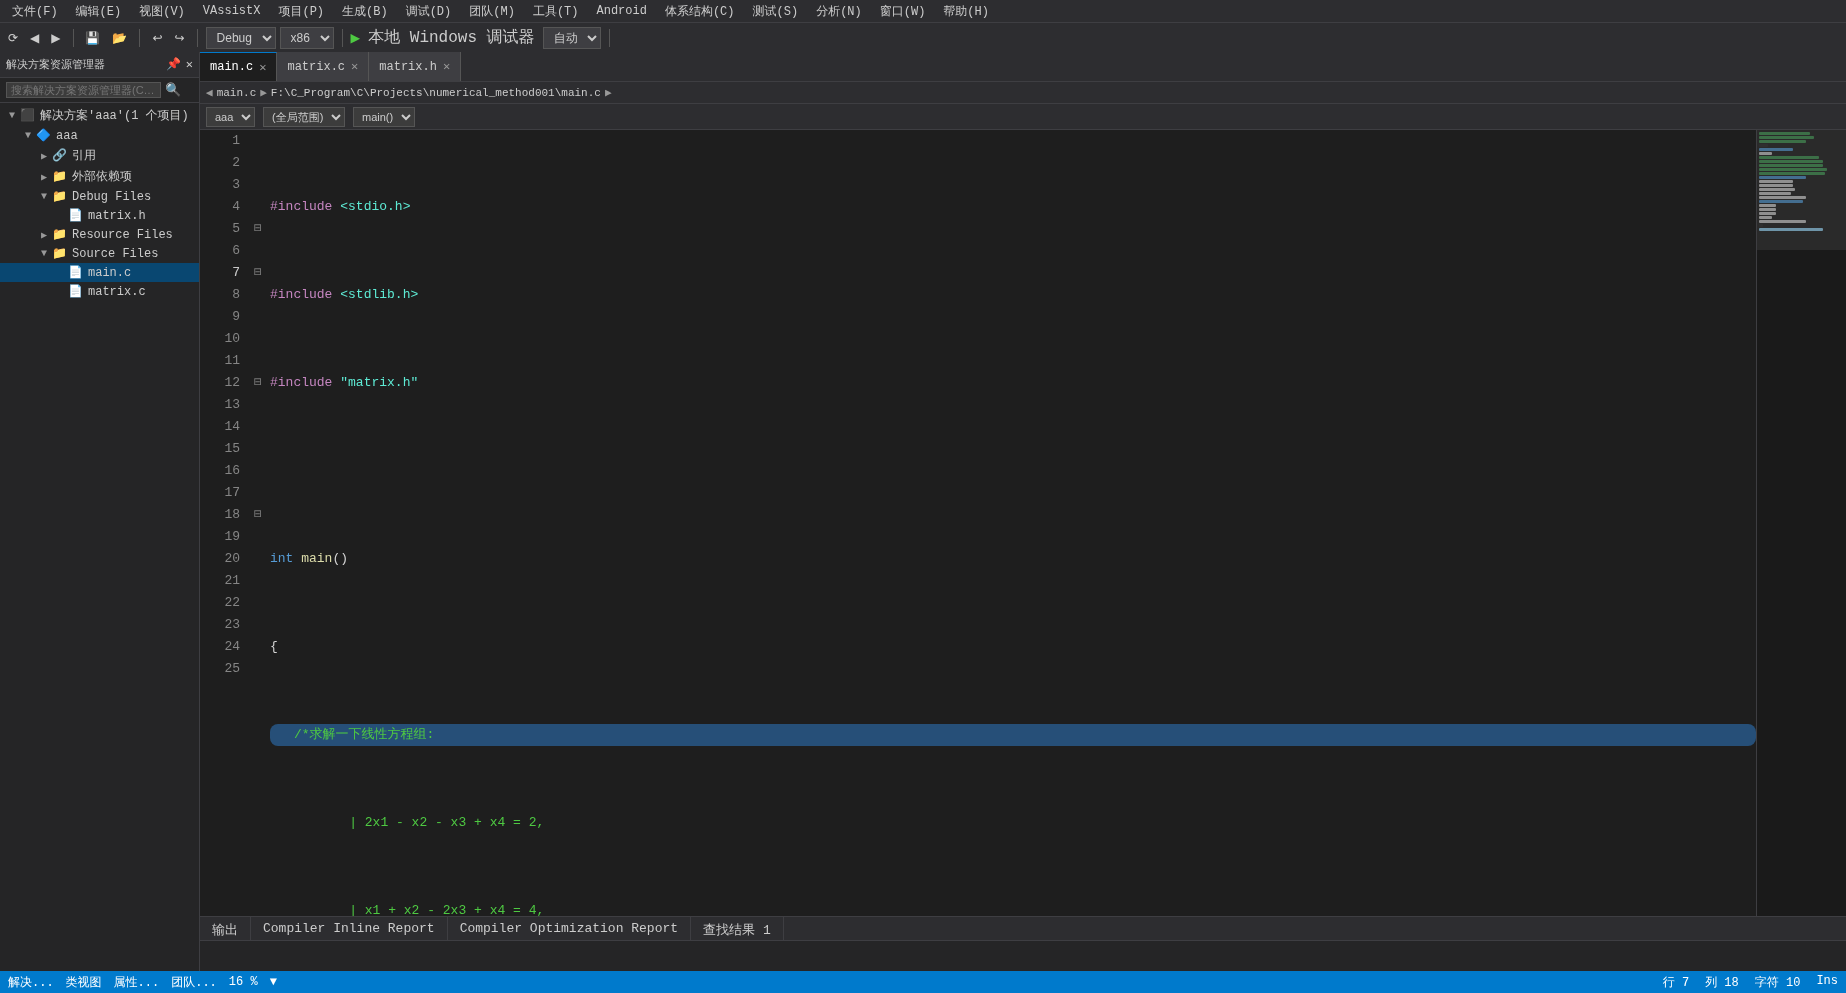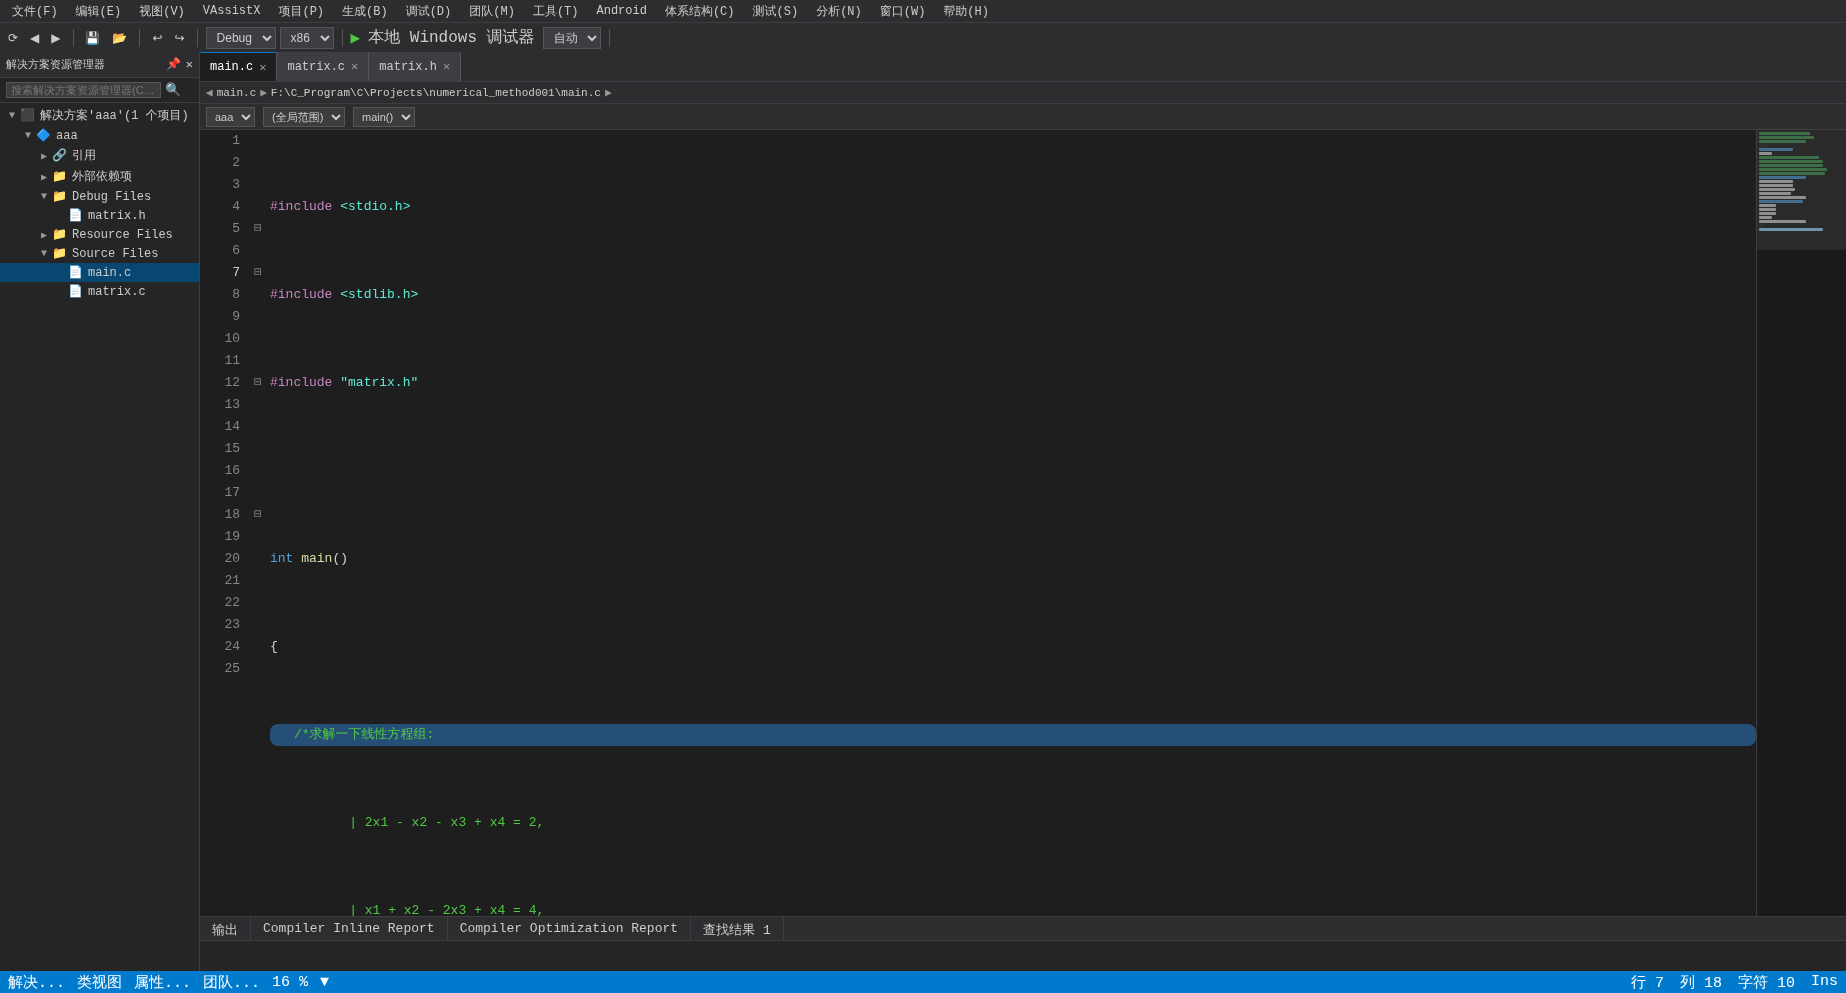--- a/index.html
+++ b/index.html
@@ -342,21 +342,21 @@
       color: #cccccc;
     }
 
     
     .status-bar {
       background: #007acc;
       display: flex;
       align-items: center;
       height: 22px;
       padding: 0 8px;
-      font-size: 15px;
+      font-size: 12px;
       color: #ffffff;
       flex-shrink: 0;
       gap: 16px;
     }
     .status-left { display: flex; gap: 12px; align-items: center; }
     .status-right { margin-left: auto; display: flex; gap: 16px; }
 
     
     .code-content::-webkit-scrollbar { width: 8px; height: 8px; }
     .code-content::-webkit-scrollbar-track { background: #1e1e1e; }

